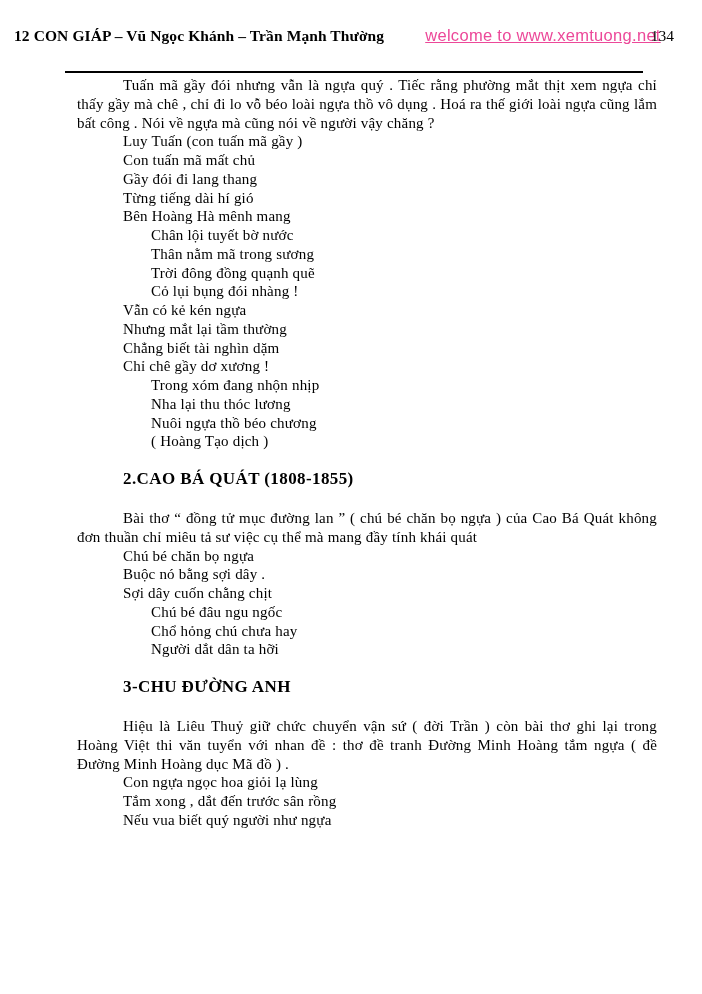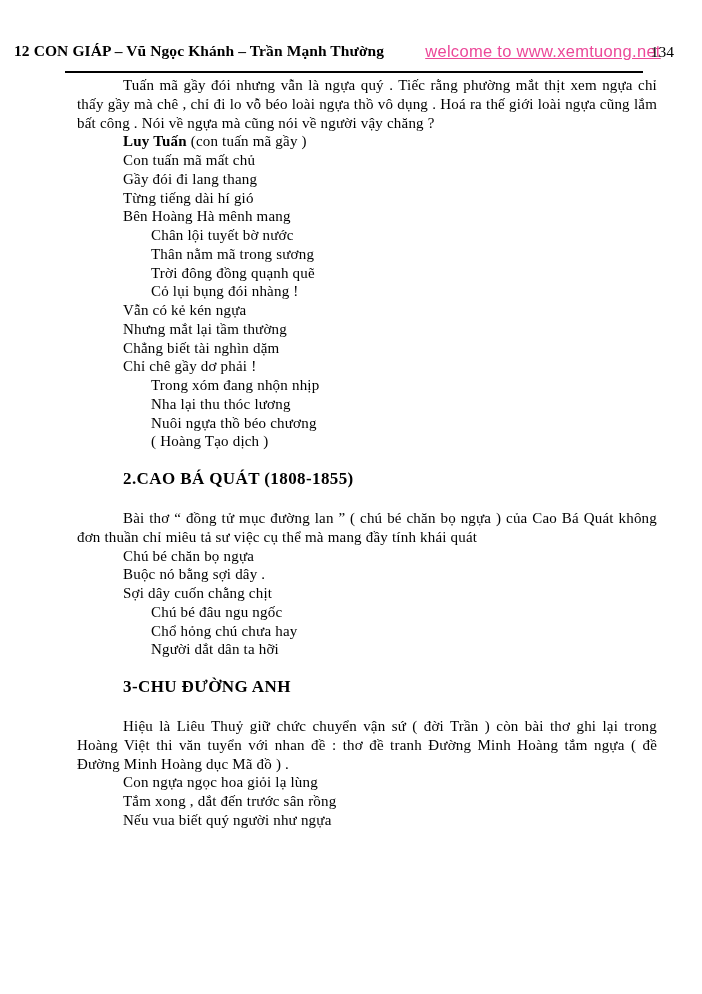--- a/index.html
+++ b/index.html
@@ -12,24 +12,24 @@
   }
   .page {
     position: relative;
     width: 702px; height: 994px;
     background: #ffffff;
     overflow: hidden;
   }
   
   .header {
     position: absolute;
-    top: 42px; left: 14px; right: 28px;
+    top: 26px; left: 14px; right: 28px;
     display: flex;
     justify-content: space-between;
-    align-items: flex-start;
+    align-items: center;
     white-space: nowrap;
   }
   .header-title {
     font-weight: bold;
     font-size: 15.5px;
     letter-spacing: 0.1px;
   }
   .header-right { display: flex; align-items: baseline; }
   .header-link {
     font-family: "Liberation Sans", sans-serif;
@@ -58,21 +58,21 @@
     letter-spacing: 0.2px;
   }
   p.para {
     margin: 0;
     text-align: justify;
     text-indent: 46px;
   }
   p.para.indent-2 { text-indent: 74px; }
   .verse { margin: 0 0 0 46px; white-space: nowrap; }
   .verse.l2 { margin-left: 74px; }
-  .verse b { font-weight: bold; }
+  .verse b { font-weight: normal; }
   h2.sec {
     font-size: 17px;
     font-weight: bold;
     line-height: 21px;
     margin: 17px 0 20px 46px;
     letter-spacing: 0.4px;
     white-space: nowrap;
   }
 </style>
 </head>
@@ -97,21 +97,21 @@
       <div class="verse">Gầy đói đi lang thang</div>
       <div class="verse">Từng tiếng dài hí gió</div>
       <div class="verse">Bên Hoàng Hà mênh mang</div>
       <div class="verse l2">Chân lội tuyết bờ nước</div>
       <div class="verse l2">Thân nằm mã trong sương</div>
       <div class="verse l2">Trời đông đồng quạnh quẽ</div>
       <div class="verse l2">Cỏ lụi bụng đói nhàng !</div>
       <div class="verse">Vẫn có kẻ kén ngựa</div>
       <div class="verse">Nhưng mắt lại tầm thường</div>
       <div class="verse">Chẳng biết tài nghìn dặm</div>
-      <div class="verse">Chỉ chê gầy dơ phải !</div>
+      <div class="verse">Chỉ chê gầy dơ xương !</div>
       <div class="verse l2">Trong xóm đang nhộn nhịp</div>
       <div class="verse l2">Nha lại thu thóc lương</div>
       <div class="verse l2">Nuôi ngựa thồ béo chương</div>
       <div class="verse l2">( Hoàng Tạo dịch )</div>
       <h2 class="sec">2.CAO BÁ QUÁT  (1808-1855)</h2>
       <p class="para">Bài thơ “ đồng tử mục đường lan ” ( chú bé chăn bọ ngựa ) của Cao Bá Quát không đơn thuần chỉ miêu tả sư việc cụ thể mà mang đầy tính khái quát</p>
       <div class="verse">Chú bé chăn bọ ngựa</div>
       <div class="verse">Buộc nó bằng sợi dây .</div>
       <div class="verse">Sợi dây cuốn chằng chịt</div>
       <div class="verse l2">Chú bé đâu ngu ngốc</div>

